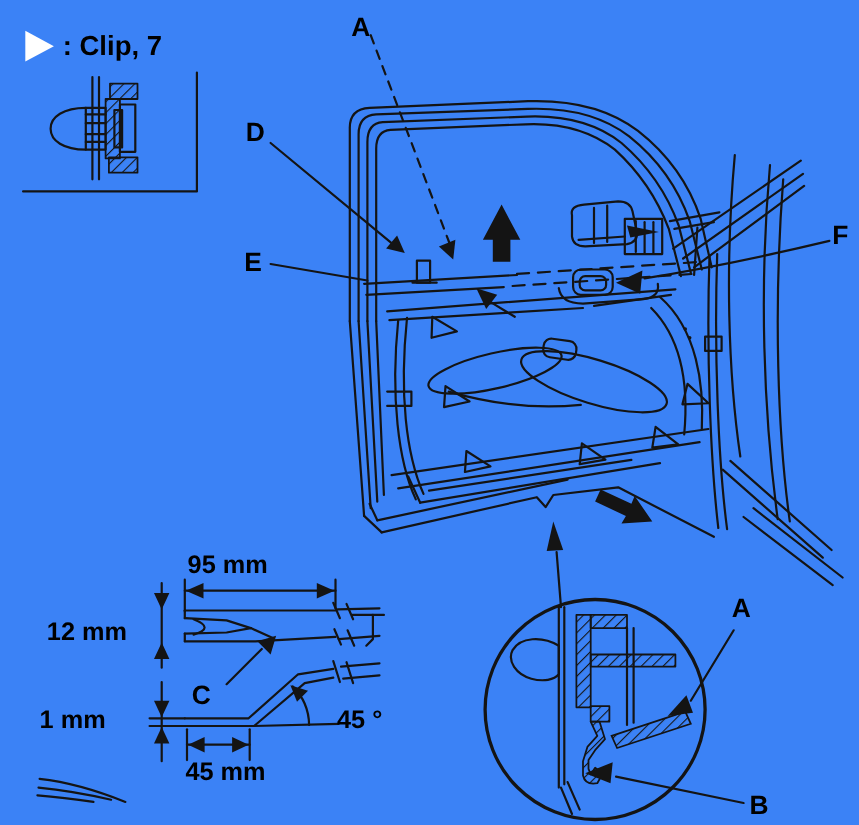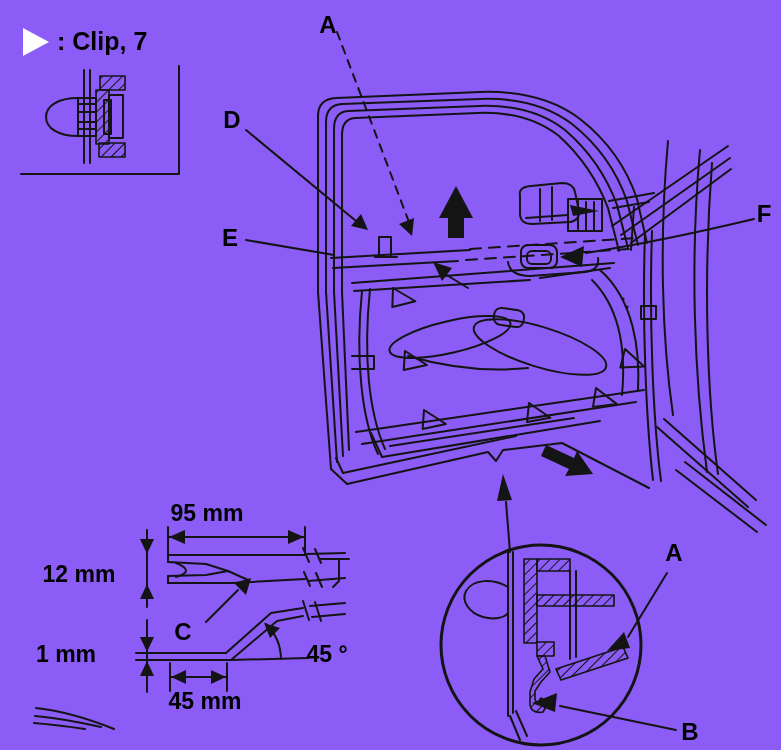--- a/index.html
+++ b/index.html
@@ -1,16 +1,16 @@
 <!DOCTYPE html>
 <html><head>
 <meta charset="utf-8">
 <style>
   html,body{margin:0;padding:0;background:#fff;}
-  .stage{width:781px;height:750px;background:#8b5cf6;position:relative;overflow:hidden;
+  .stage{width:781px;height:750px;background:#3b82f6;position:relative;overflow:hidden;
          font-family:"Liberation Sans",sans-serif;}
   svg{display:block;}
   .ln path,.ln line,.ln polyline,.ln rect,.ln circle,.ln ellipse{
     fill:none;stroke:#141414;stroke-width:2;stroke-linecap:round;stroke-linejoin:round;}
   .thick{stroke-width:3 !important;}
   .fillb{fill:#141414 !important;stroke:none !important;}
   .hatchf{fill:url(#hatchp) !important;stroke:#141414 !important;stroke-width:1.6 !important;}
   .dash{stroke-dasharray:11 8;}
   .dashfine{stroke-dasharray:8 7;}
   text{font-family:"Liberation Sans",sans-serif;font-weight:bold;fill:#000;}

